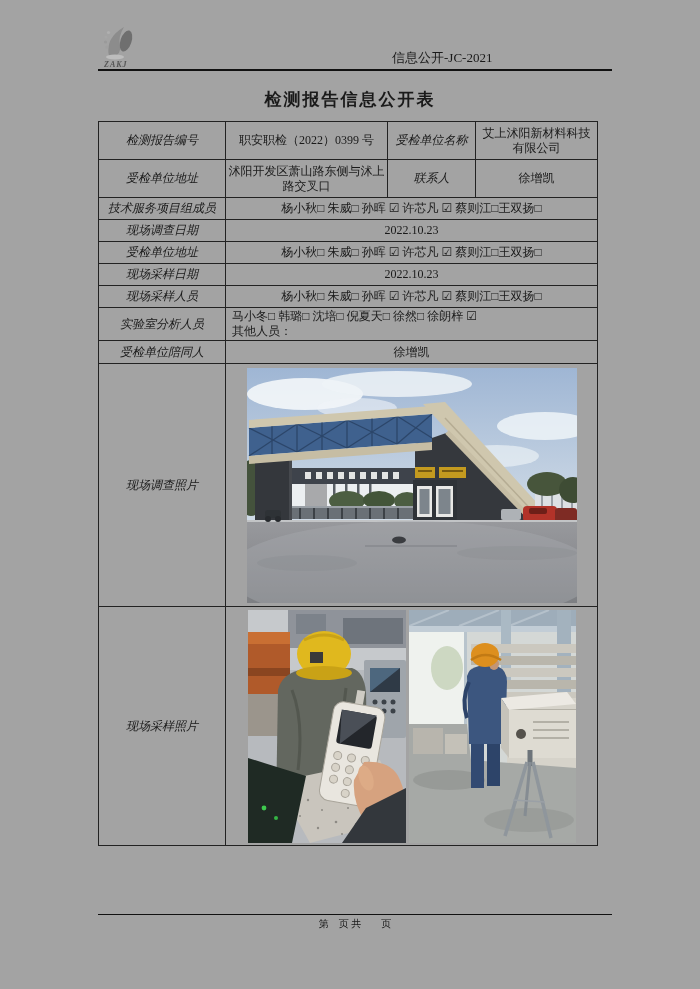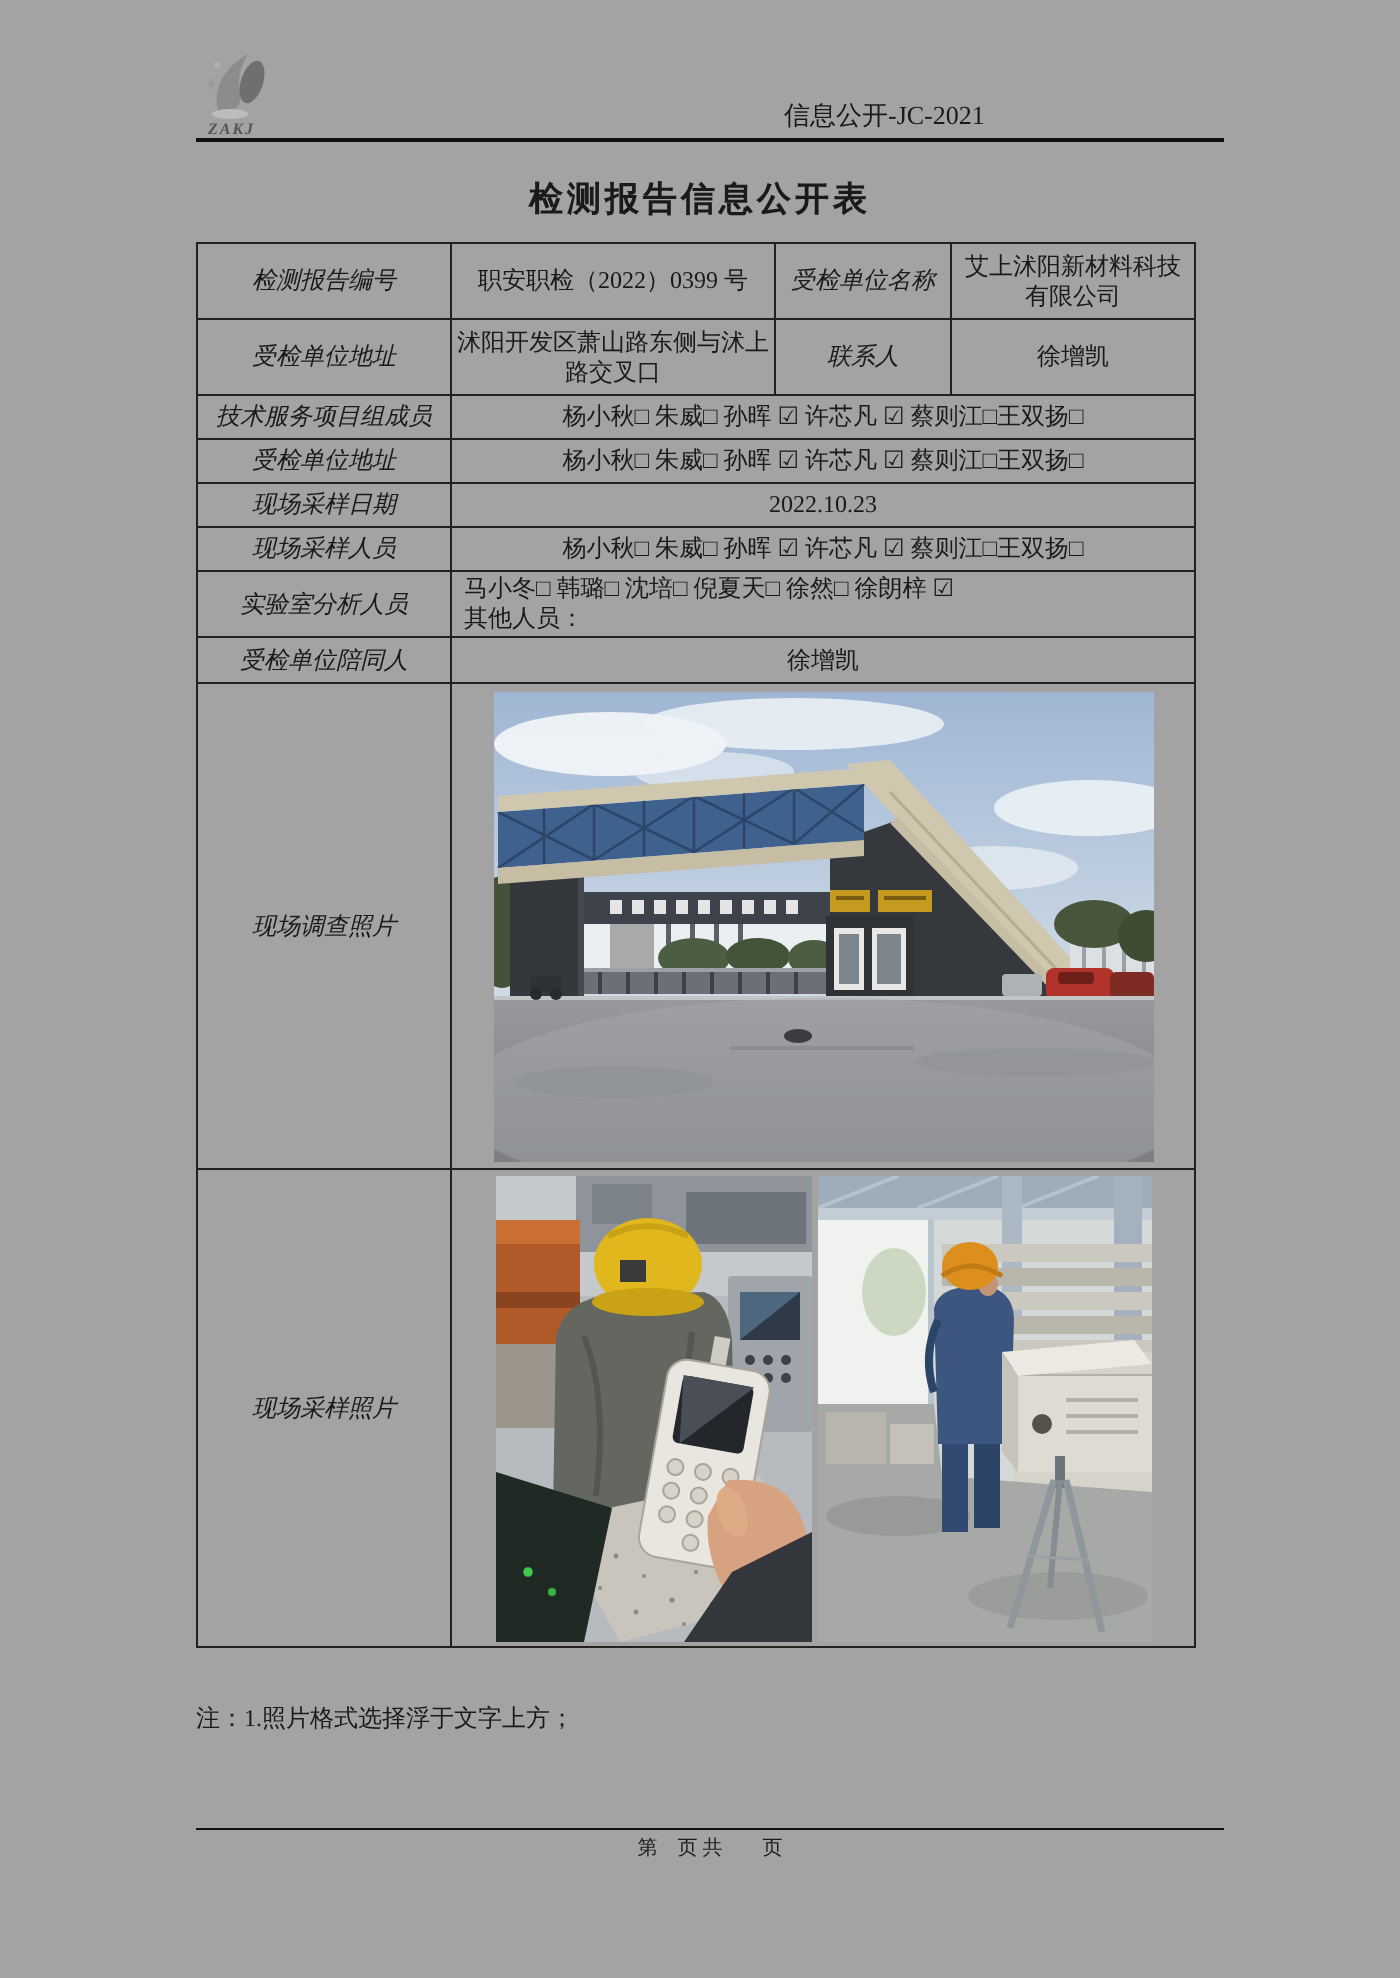--- a/index.html
+++ b/index.html
@@ -71,20 +71,24 @@
       <td class="lbl">受检单位地址</td>
       <td>沭阳开发区萧山路东侧与沭上路交叉口</td>
       <td class="lbl">联系人</td>
       <td>徐增凯</td>
     </tr>
     <tr style="height:22px">
       <td class="lbl">技术服务项目组成员</td>
       <td class="left" colspan="3">杨小秋□ 朱威□ 孙晖 ☑ 许芯凡 ☑ 蔡则江□王双扬□</td>
     </tr>
     <tr style="height:22px">
+      <td class="lbl">现场调查日期</td>
+      <td colspan="3">2022.10.23</td>
+    </tr>
+    <tr style="height:22px">
       <td class="lbl">受检单位地址</td>
       <td class="left" colspan="3">杨小秋□ 朱威□ 孙晖 ☑ 许芯凡 ☑ 蔡则江□王双扬□</td>
     </tr>
     <tr style="height:22px">
       <td class="lbl">现场采样日期</td>
       <td colspan="3">2022.10.23</td>
     </tr>
     <tr style="height:22px">
       <td class="lbl">现场采样人员</td>
       <td class="left" colspan="3">杨小秋□ 朱威□ 孙晖 ☑ 许芯凡 ☑ 蔡则江□王双扬□</td>
@@ -364,18 +368,17 @@
             <line x1="124" y1="152" x2="142" y2="228" stroke="#8f969c" stroke-width="3.5"></line>
             <line x1="121" y1="152" x2="116" y2="206" stroke="#858c92" stroke-width="3"></line>
             <line x1="104" y1="190" x2="136" y2="192" stroke="#9aa0a6" stroke-width="1.5"></line>
           </svg>
         </div>
       </td>
     </tr>
   </tbody>
     </table>
 
-  <div class="note">注：1.照片格式选择浮于文字上方；</div>
 
   <div class="ftr-rule"></div>
   <div class="ftr-text">第　页 共　　页</div>
 
 </div>
 
 </body></html>

